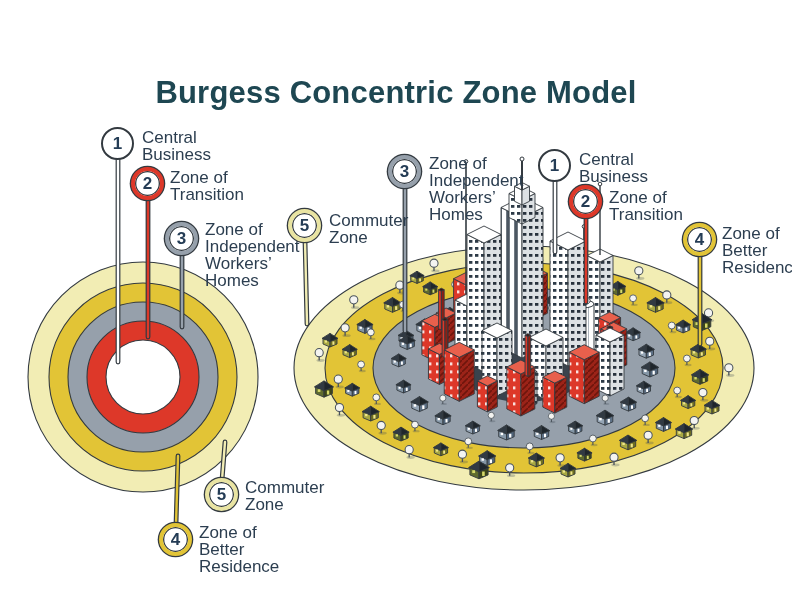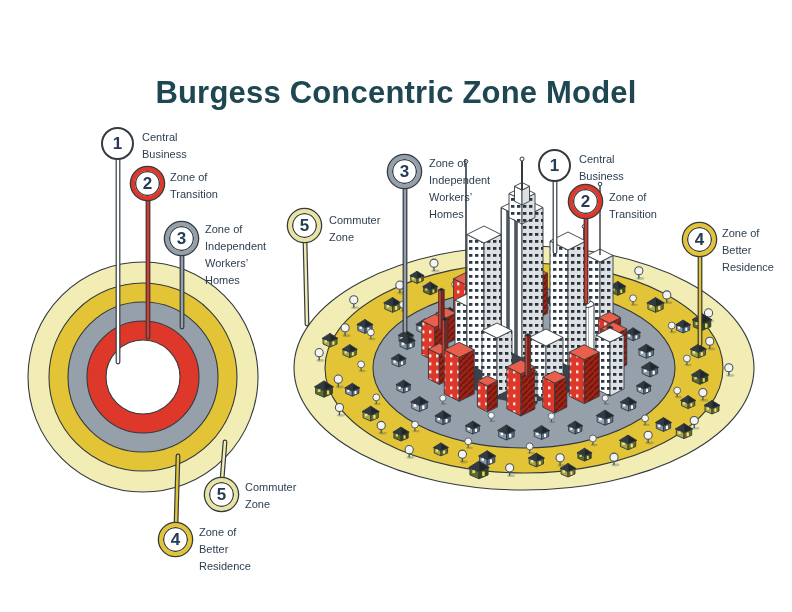--- a/index.html
+++ b/index.html
@@ -19,21 +19,21 @@
     border:4px solid #ccc;
     box-shadow:0 0 0 1.3px var(--ink,#333a40), inset 0 0 0 1.3px var(--ink,#333a40);
   }
   .pin span{font-size:17px;font-weight:bold;color:var(--number-text,#243c55);}
   .pin--white{border:2.6px solid var(--ink,#333a40);box-shadow:none;}
   .pin--red{border-color:var(--red,#dd3829);}
   .pin--gray{border-color:var(--gray,#96a0ab);}
   .pin--gold{border-color:var(--gold,#e2c436);}
   .pin--pale{border-color:#e9e4a2;}
   .pin-label{
-    position:absolute;font-size:11px;line-height:17px;color:var(--label-text,#2c3e50);
+    position:absolute;font-size:17px;line-height:17px;color:var(--label-text,#2c3e50);
     white-space:pre-line;z-index:2;
   }
 </style>
 </head>
 <body>
 
 <div class="canvas">
 
   <h1 class="title">Burgess Concentric Zone Model</h1>
 

